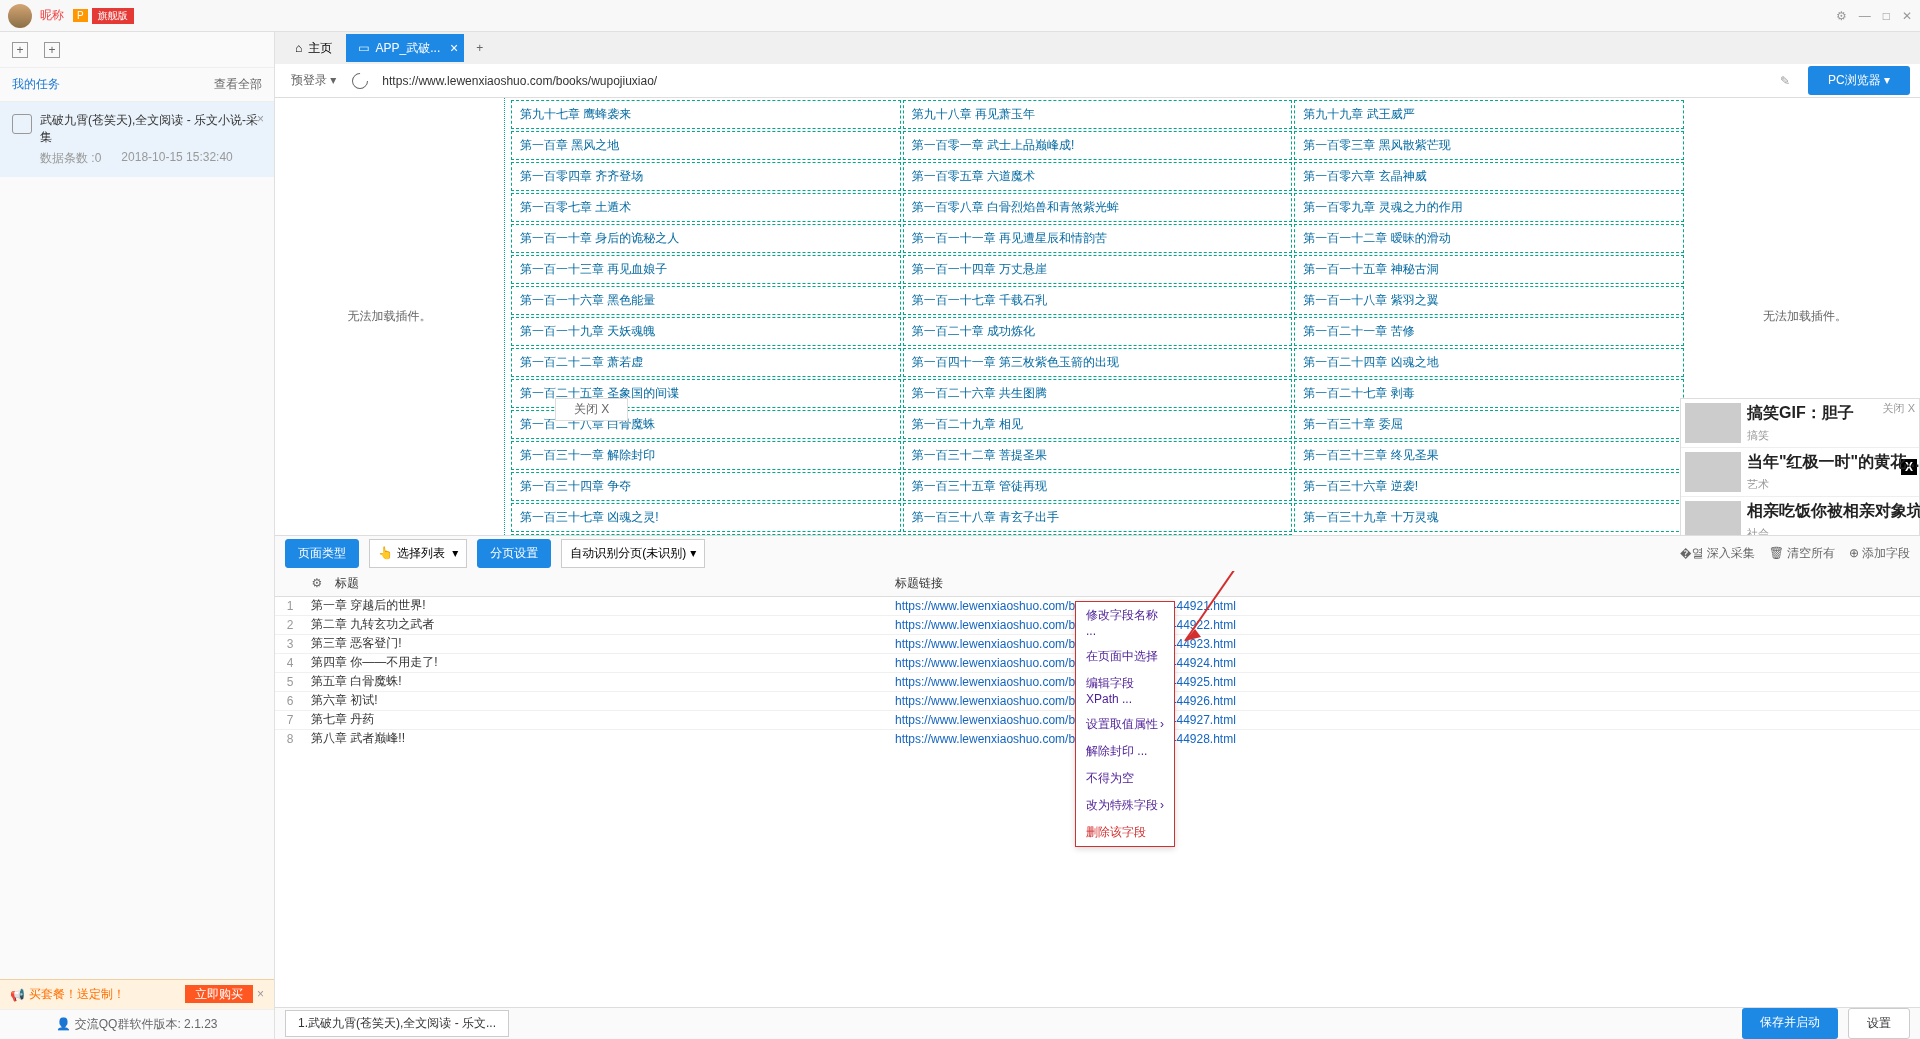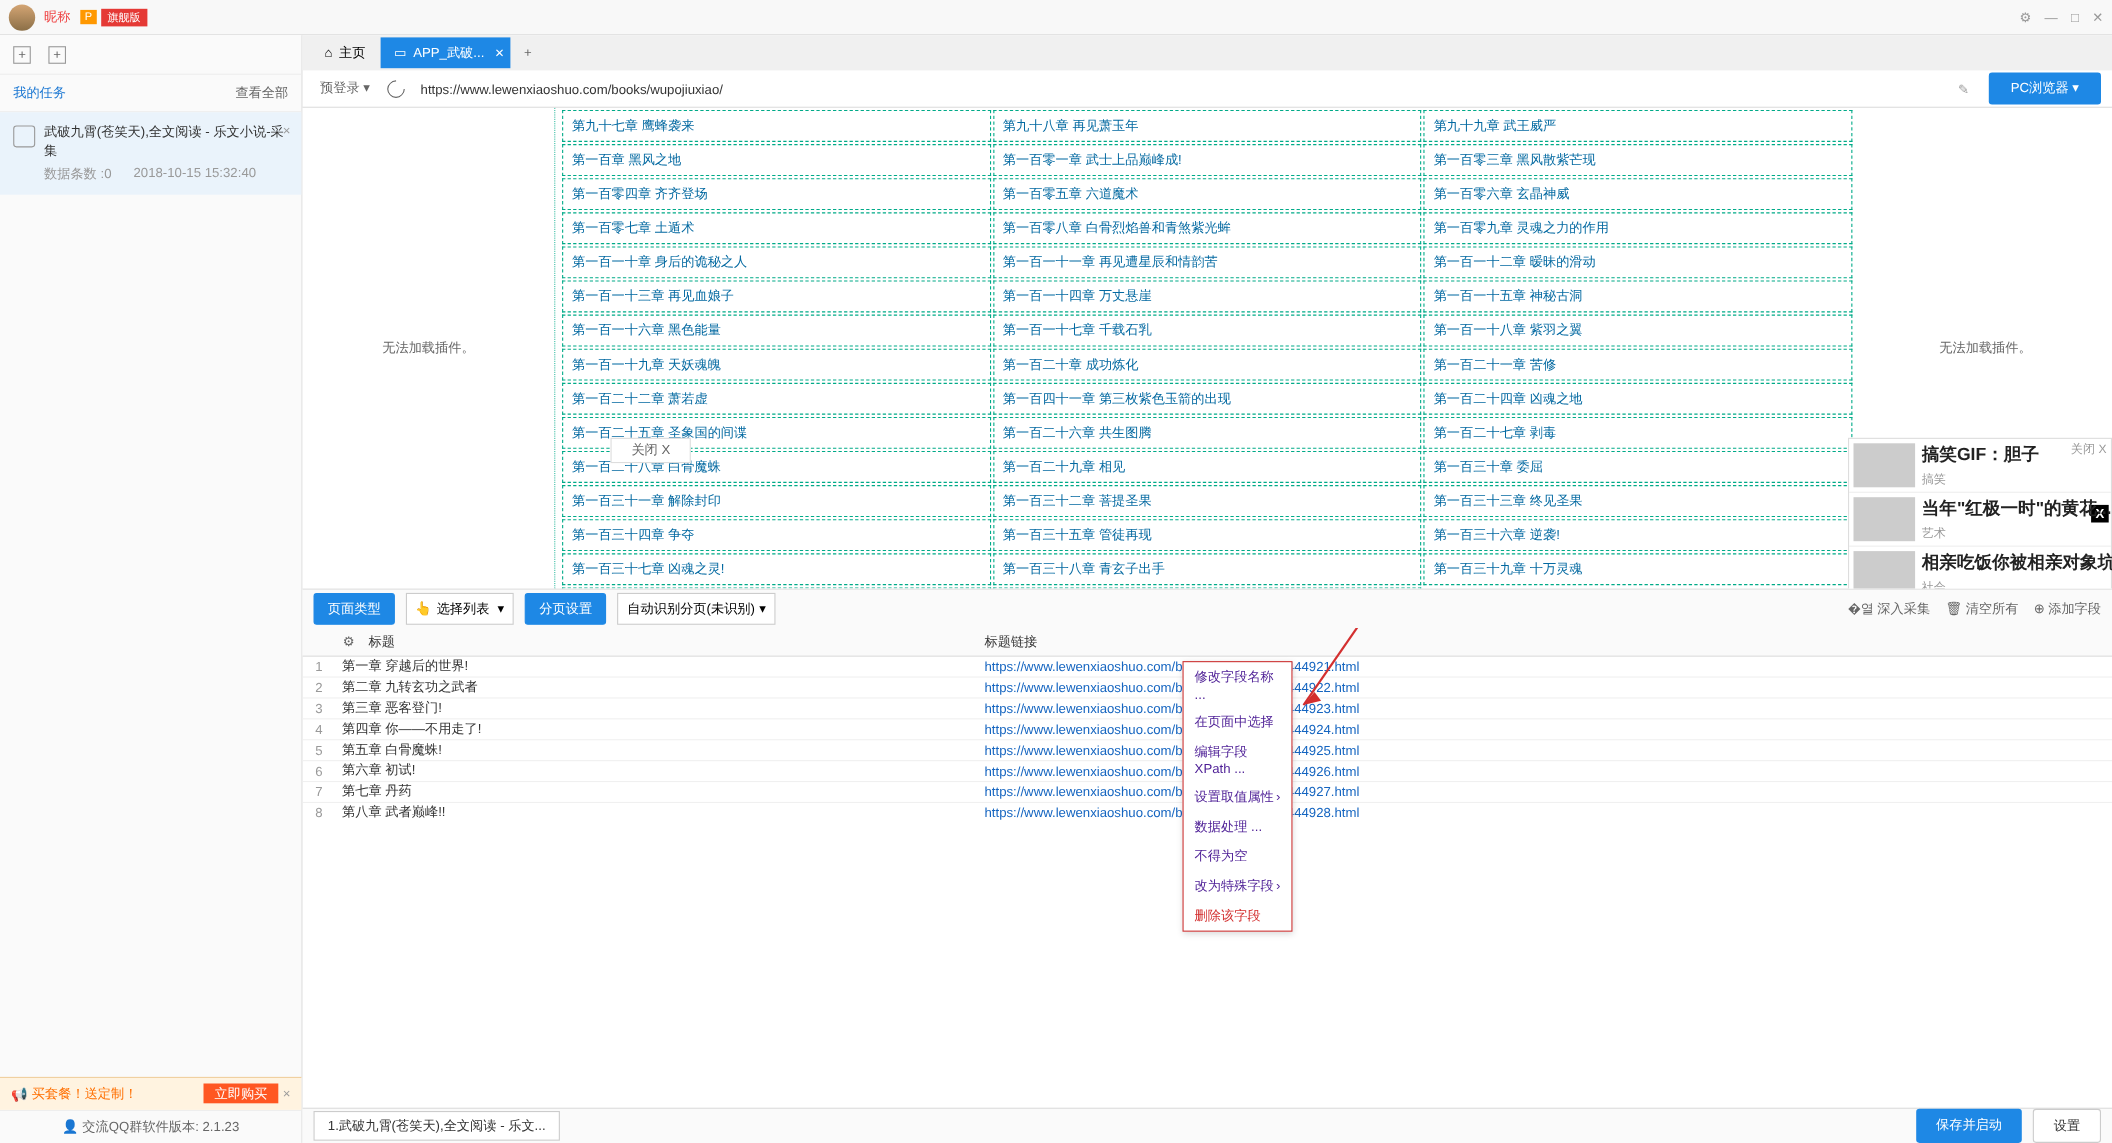--- a/index.html
+++ b/index.html
@@ -315,21 +315,21 @@
               <span>在页面中选择</span>
             </div>
           <div>
               <span>编辑字段XPath ...</span>
             </div>
           <div>
               <span>设置取值属性</span>
               <span>›</span>
             </div>
           <div>
-              <span>数据处理 ...</span>
+              <span>解除封印 ...</span>
             </div>
           <div>
               <span>不得为空</span>
             </div>
           <div>
               <span>改为特殊字段</span>
               <span>›</span>
             </div>
           <div class="del">
               <span>删除该字段</span>

